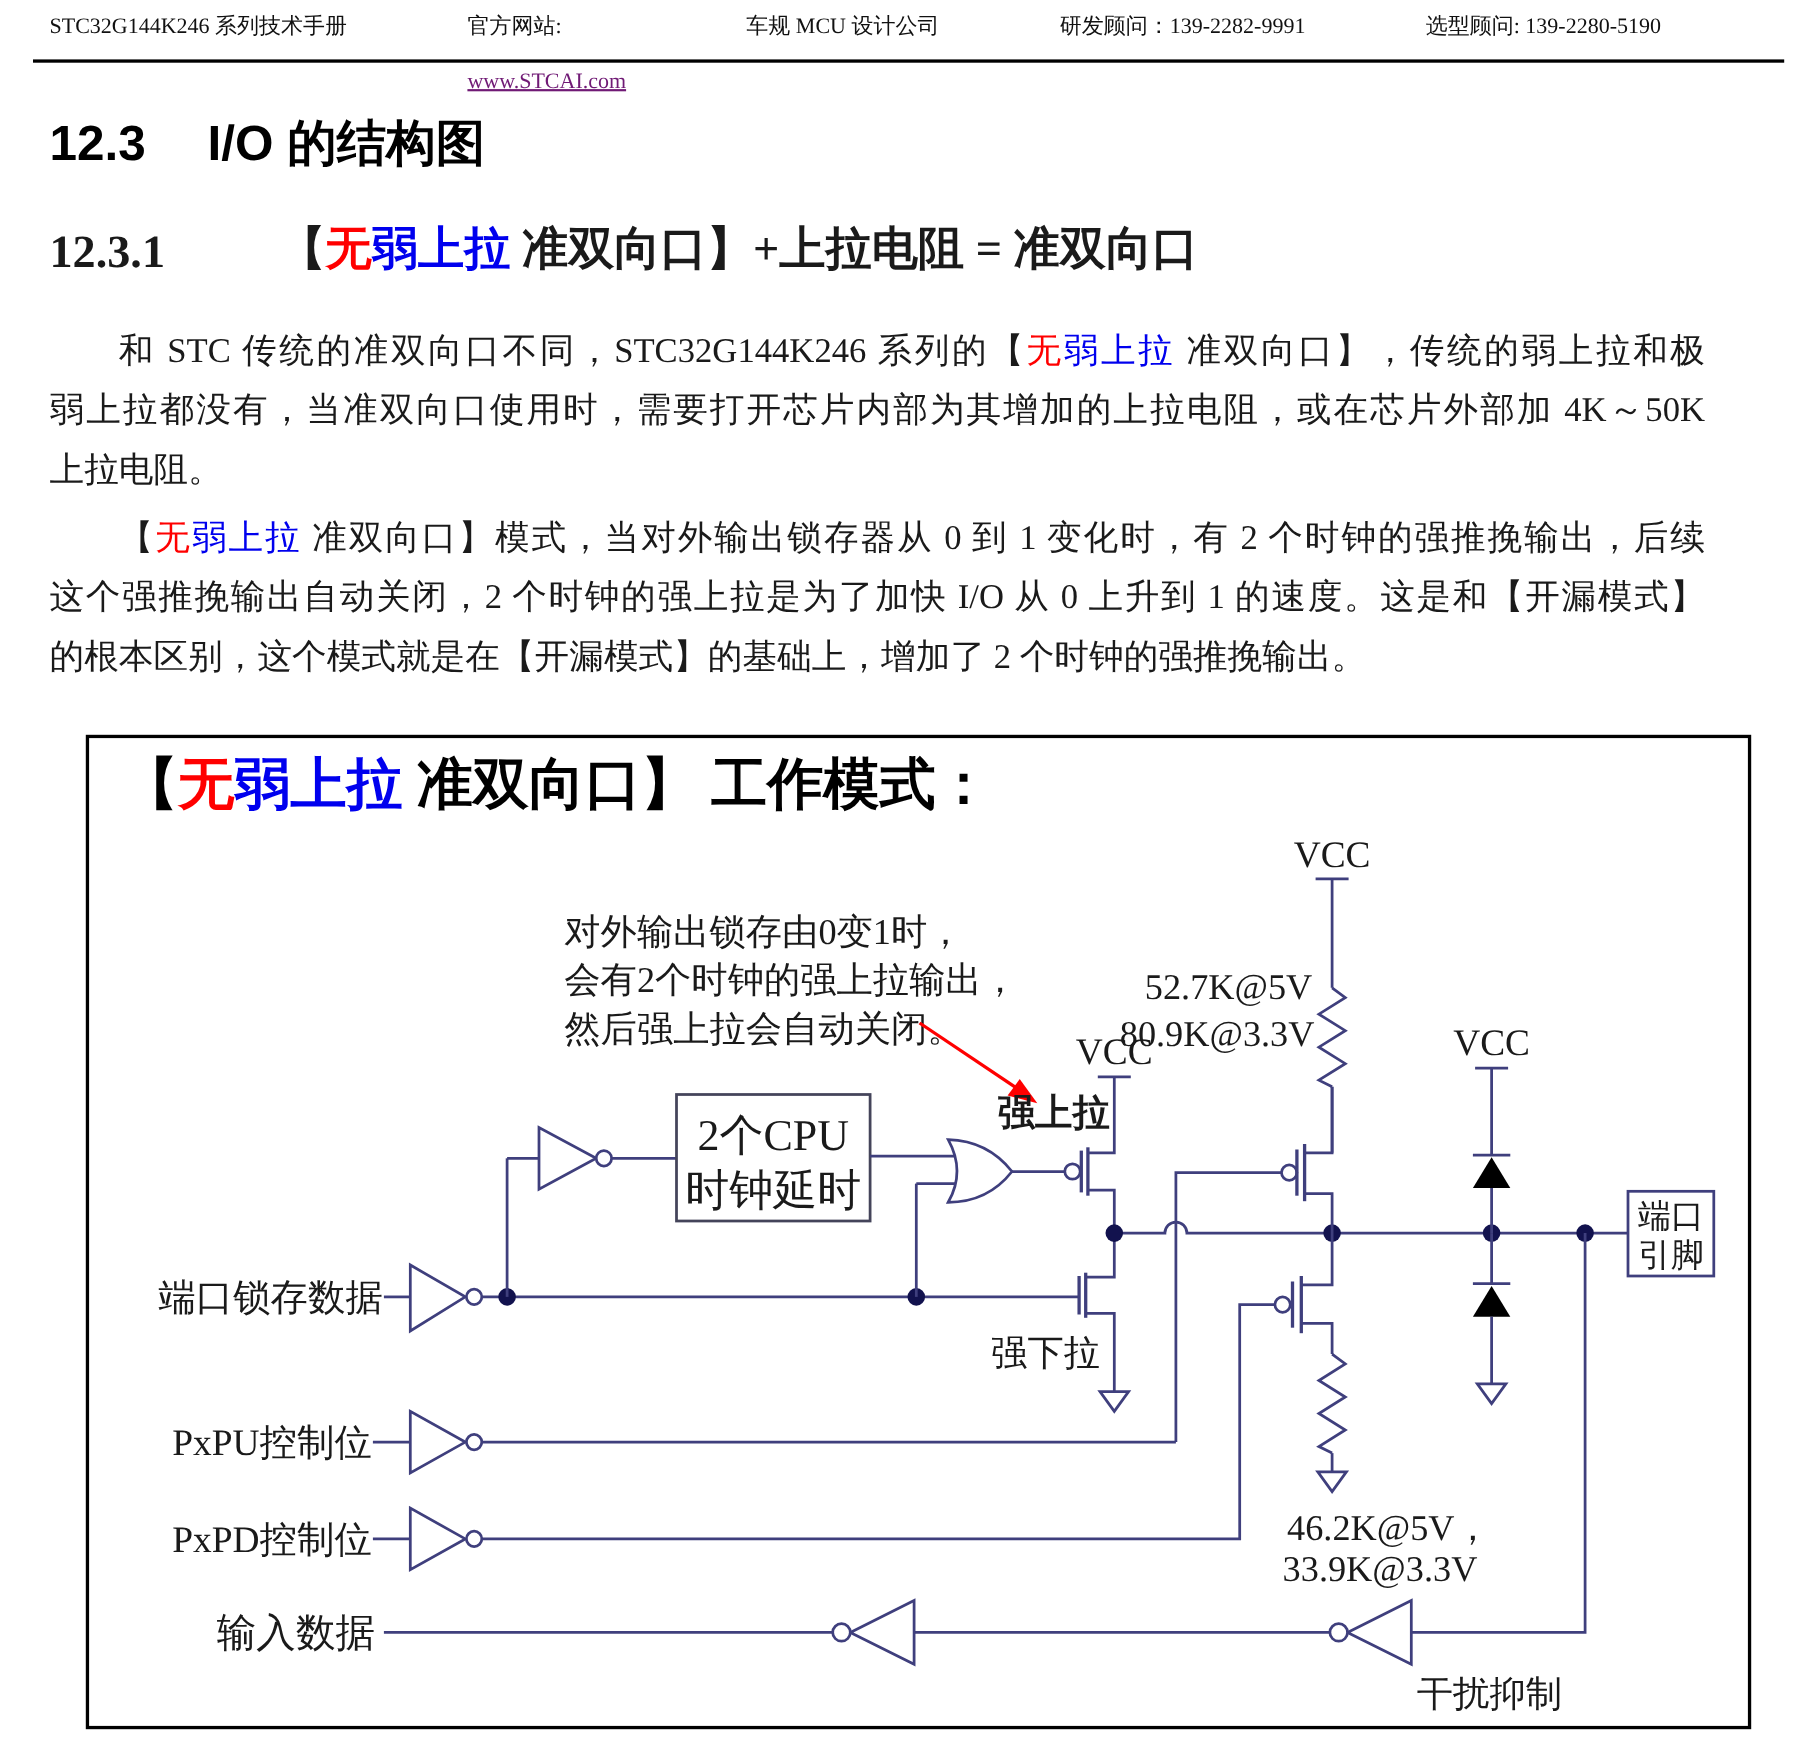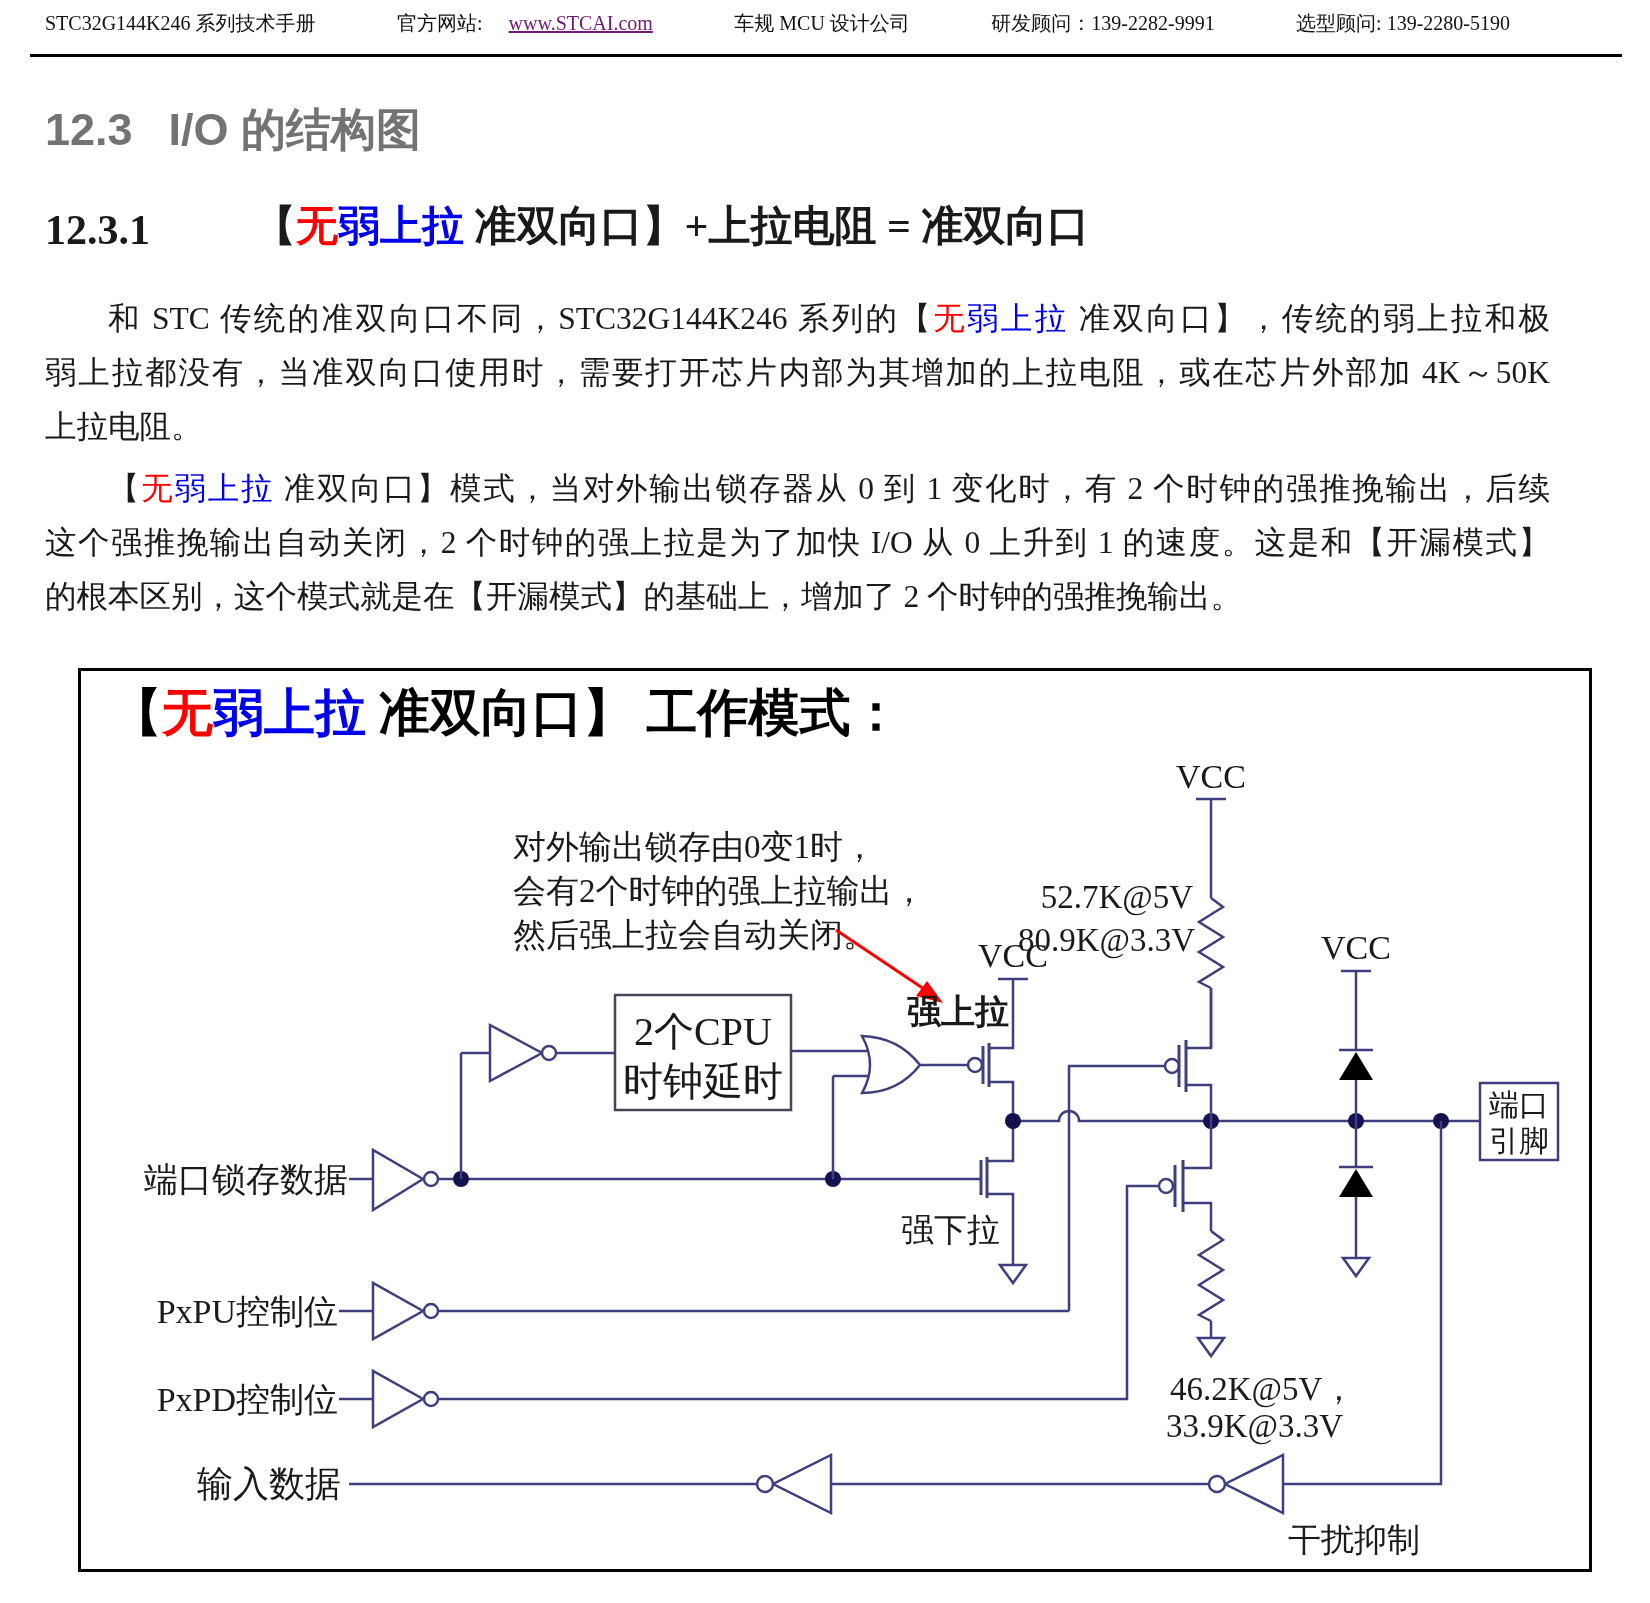--- a/index.html
+++ b/index.html
@@ -1,26 +1,26 @@
 <!DOCTYPE html>
 <html><head>
 <meta charset="utf-8">
 <style>
   html,body{margin:0;padding:0;background:#ffffff;}
   .page{position:relative;width:1650px;height:1603px;background:#ffffff;overflow:hidden;
         font-family:"Liberation Serif","DejaVu Serif",serif;color:#111111;}
   
   .hdr{position:absolute;top:10px;left:45px;width:1465px;display:flex;
        justify-content:space-between;align-items:baseline;font-weight:normal;font-size:20px;white-space:nowrap;}
-  .hdr .grp{display:flex;gap:26px;align-items:center;}
+  .hdr .grp{display:flex;gap:26px;align-items:flex-start;flex-direction:column;}
   .hdr a{color:#701a75;text-decoration:underline;}
   .hdr-rule{position:absolute;top:54px;left:30px;width:1592px;height:3px;background:#000000;}
   
-  .h1{position:absolute;top:100px;left:45px;display:flex;gap:36px;align-items:baseline;
-      font-family:"Liberation Sans","DejaVu Sans",sans-serif;font-weight:bold;font-size:45px;color:#737373;}
+  .h1{position:absolute;top:100px;left:45px;display:flex;gap:56px;align-items:baseline;
+      font-family:"Liberation Sans","DejaVu Sans",sans-serif;font-weight:bold;font-size:45px;color:#000000;}
   .h2{position:absolute;top:198px;left:45px;display:flex;gap:104px;align-items:flex-end;
       font-weight:bold;font-size:42px;color:#1a1a1a;}
   .seg-red{color:#ff0000;}
   .seg-blue{color:#0000ee;}
   
   .para{position:absolute;left:45px;width:1505px;font-size:31.5px;line-height:54px;color:#1a1a1a;}
   .p1{top:292px;}
   .p2{top:462px;}
   .pline{white-space:nowrap;}
   .pline.just{white-space:normal;text-align:justify;text-align-last:justify;}

